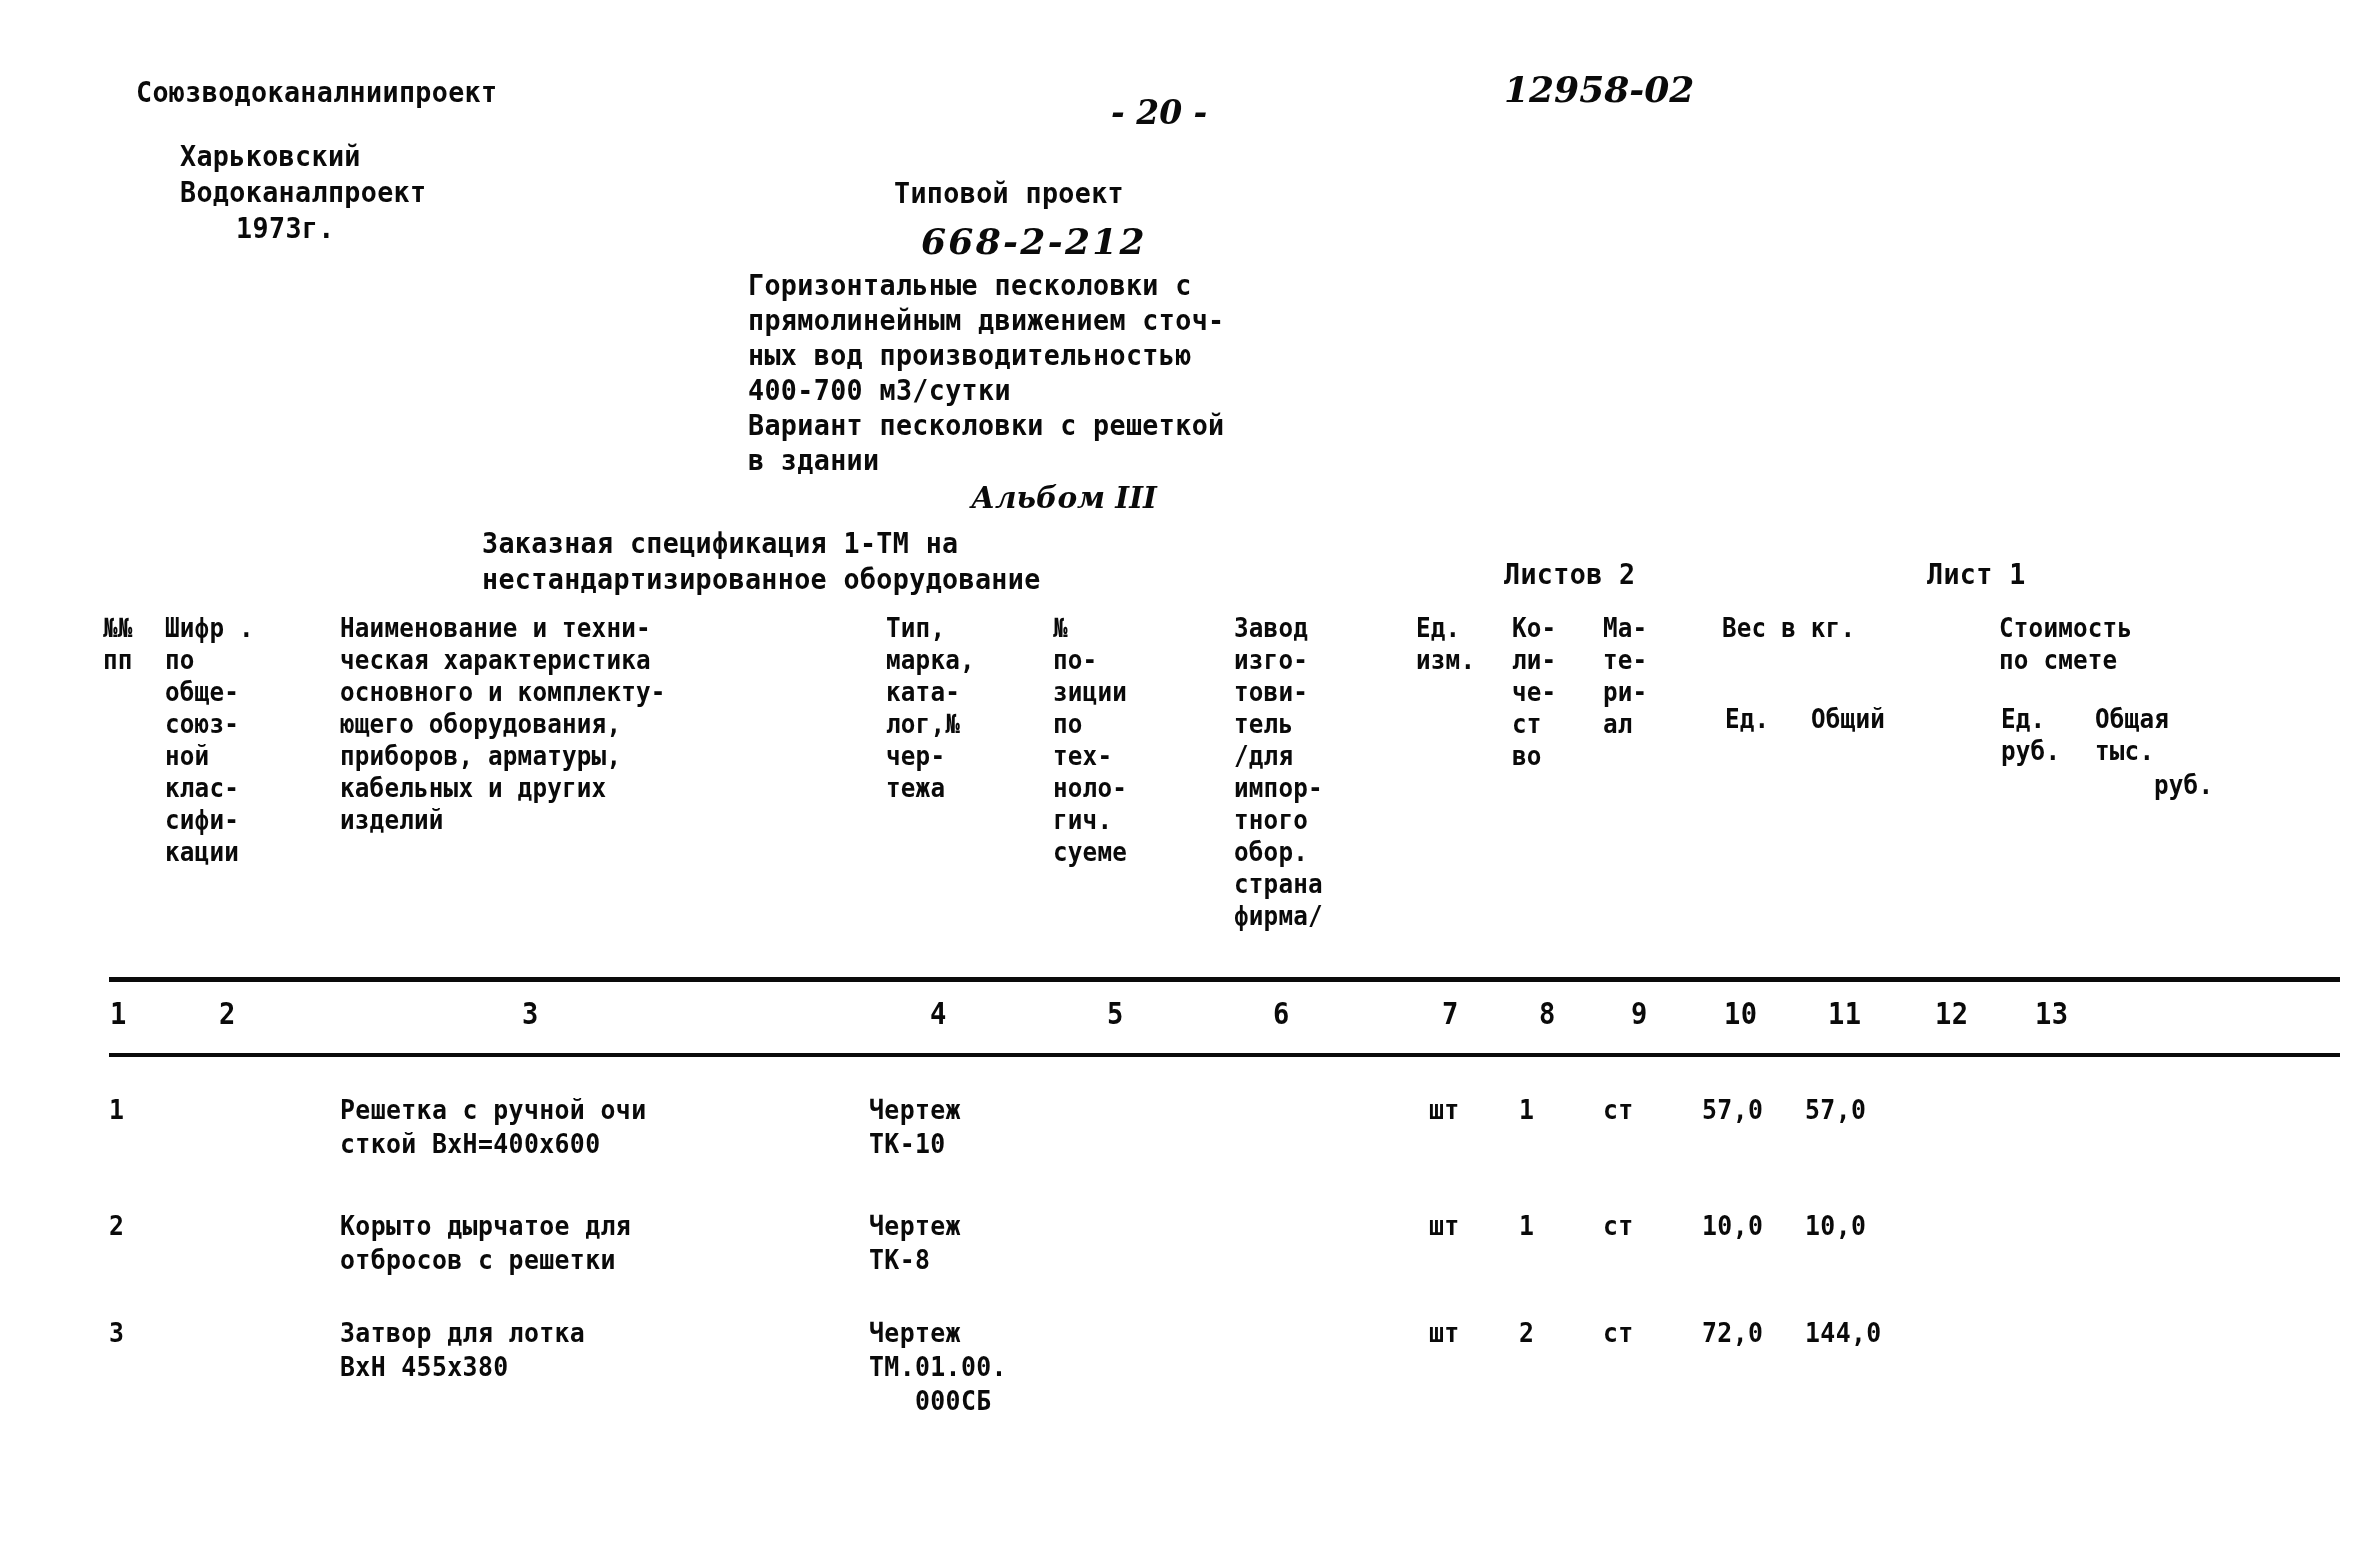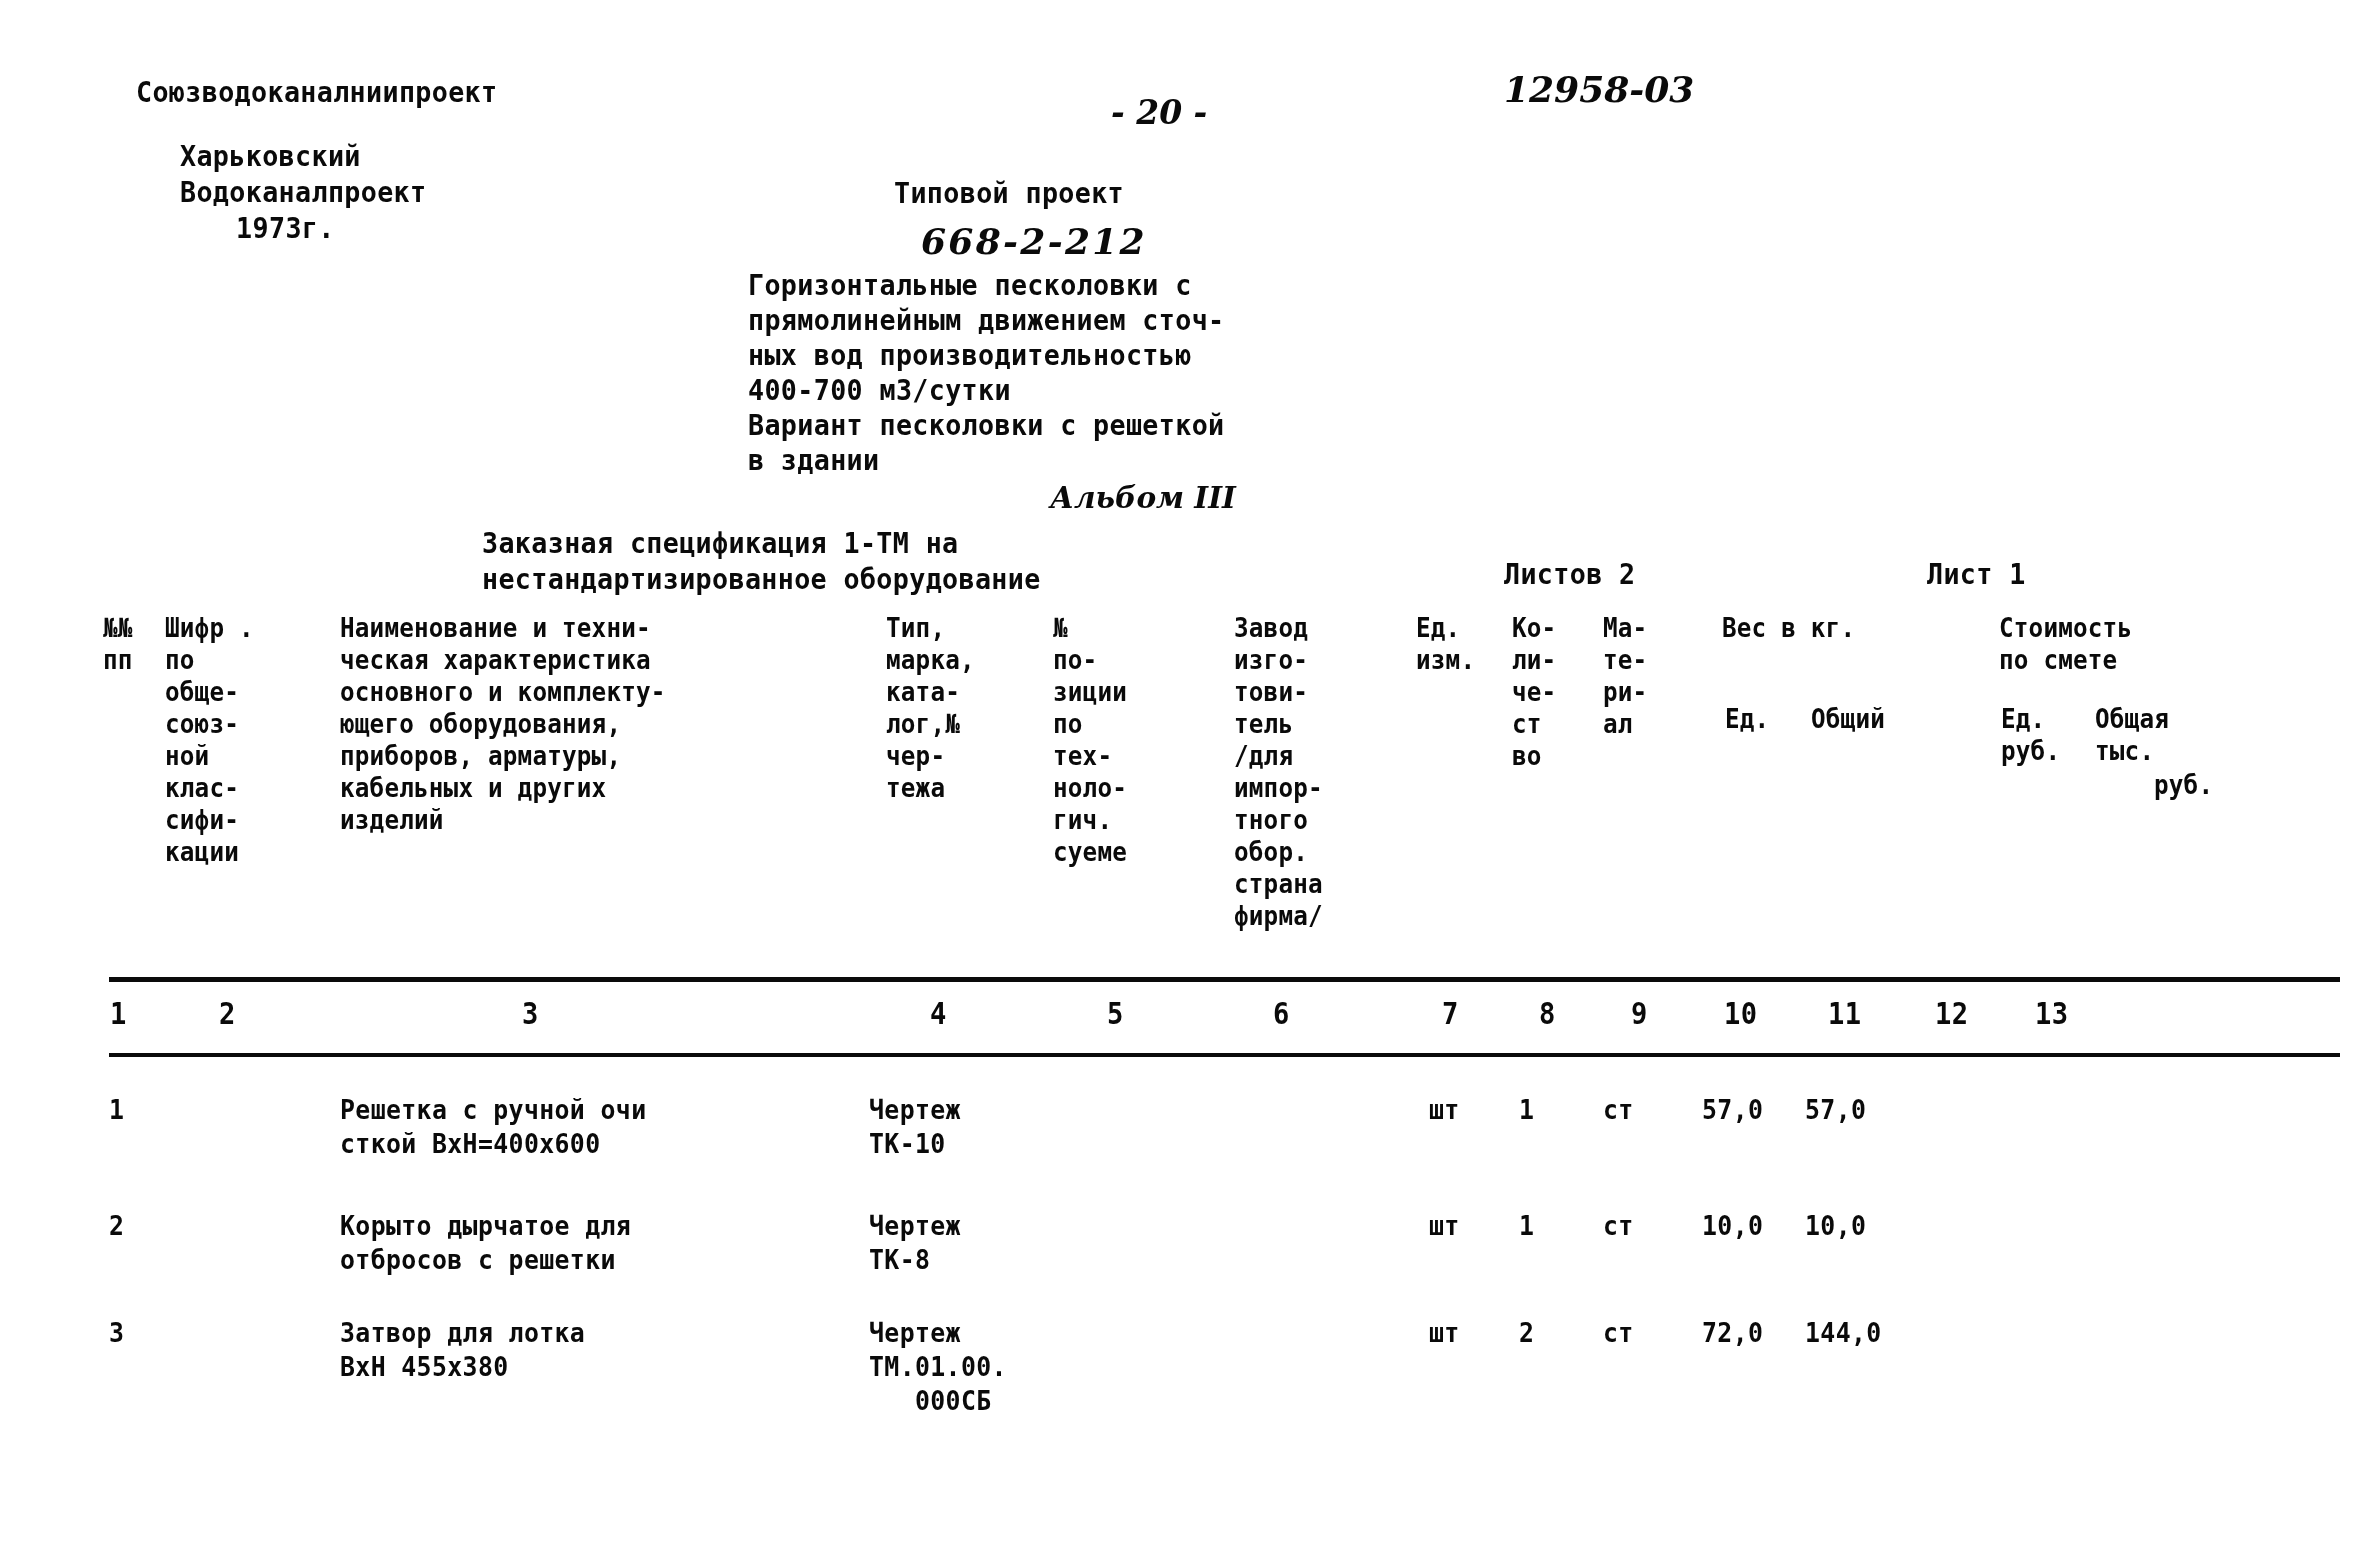--- a/index.html
+++ b/index.html
@@ -37,21 +37,21 @@
   #org-name      { left: 136px; top: 75px;  font-size: 29px; }
   #branch-block  { left: 180px; top: 138px; font-size: 29px; line-height: 36px; }
 
   #page-number   { left: 1111px; top: 78px; font-size: 33px; margin-top: 15px; }
   #doc-code      { left: 1504px; top: 68px;  font-size: 36px; }
 
   #project-label { left: 894px; top: 176px; font-size: 29px; }
   #project-code  { left: 921px; top: 220px; font-size: 36px; letter-spacing: 2.3px;}
 
   #project-desc  { left: 748px; top: 268px; font-size: 29px; line-height: 35px; }
-  #album         { left: 1050px; top: 480px; font-size: 29.5px; }
+  #album         { left: 971px; top: 480px; font-size: 29.5px; }
 
   #spec-title    { left: 482px; top: 525px; font-size: 29px; line-height: 36px; }
   #sheets-total  { left: 1504px; top: 557px; font-size: 29px; }
   #sheet-current { left: 1927px; top: 557px; font-size: 29px; }
 
   
   #table-area { position: absolute; left: 0; top: 0; width: 2377px; height: 1543px; }
 
   .rule {
     position: absolute;
@@ -121,21 +121,21 @@
 <body>
 
 <div class="abs tw" id="org-name">Союзводоканалниипроект</div>
 
 <div class="abs tw" id="branch-block"><span>Харьковский</span>
 <span>Водоканалпроект</span>
 <span style="margin-left:61px">1973г.</span></div>
 
 <div class="abs hand" id="page-number">- 20 -</div>
 
-<div class="abs hand" id="doc-code">12958-03</div>
+<div class="abs hand" id="doc-code">12958-02</div>
 
 <div class="abs tw" id="project-label">Типовой проект</div>
 
 <div class="abs hand" id="project-code">668-2-212</div>
 
 <div class="abs tw" id="project-desc">Горизонтальные песколовки с
 прямолинейным движением сточ-
 ных вод производительностью
 400-700 м3/сутки
 Вариант песколовки с решеткой

